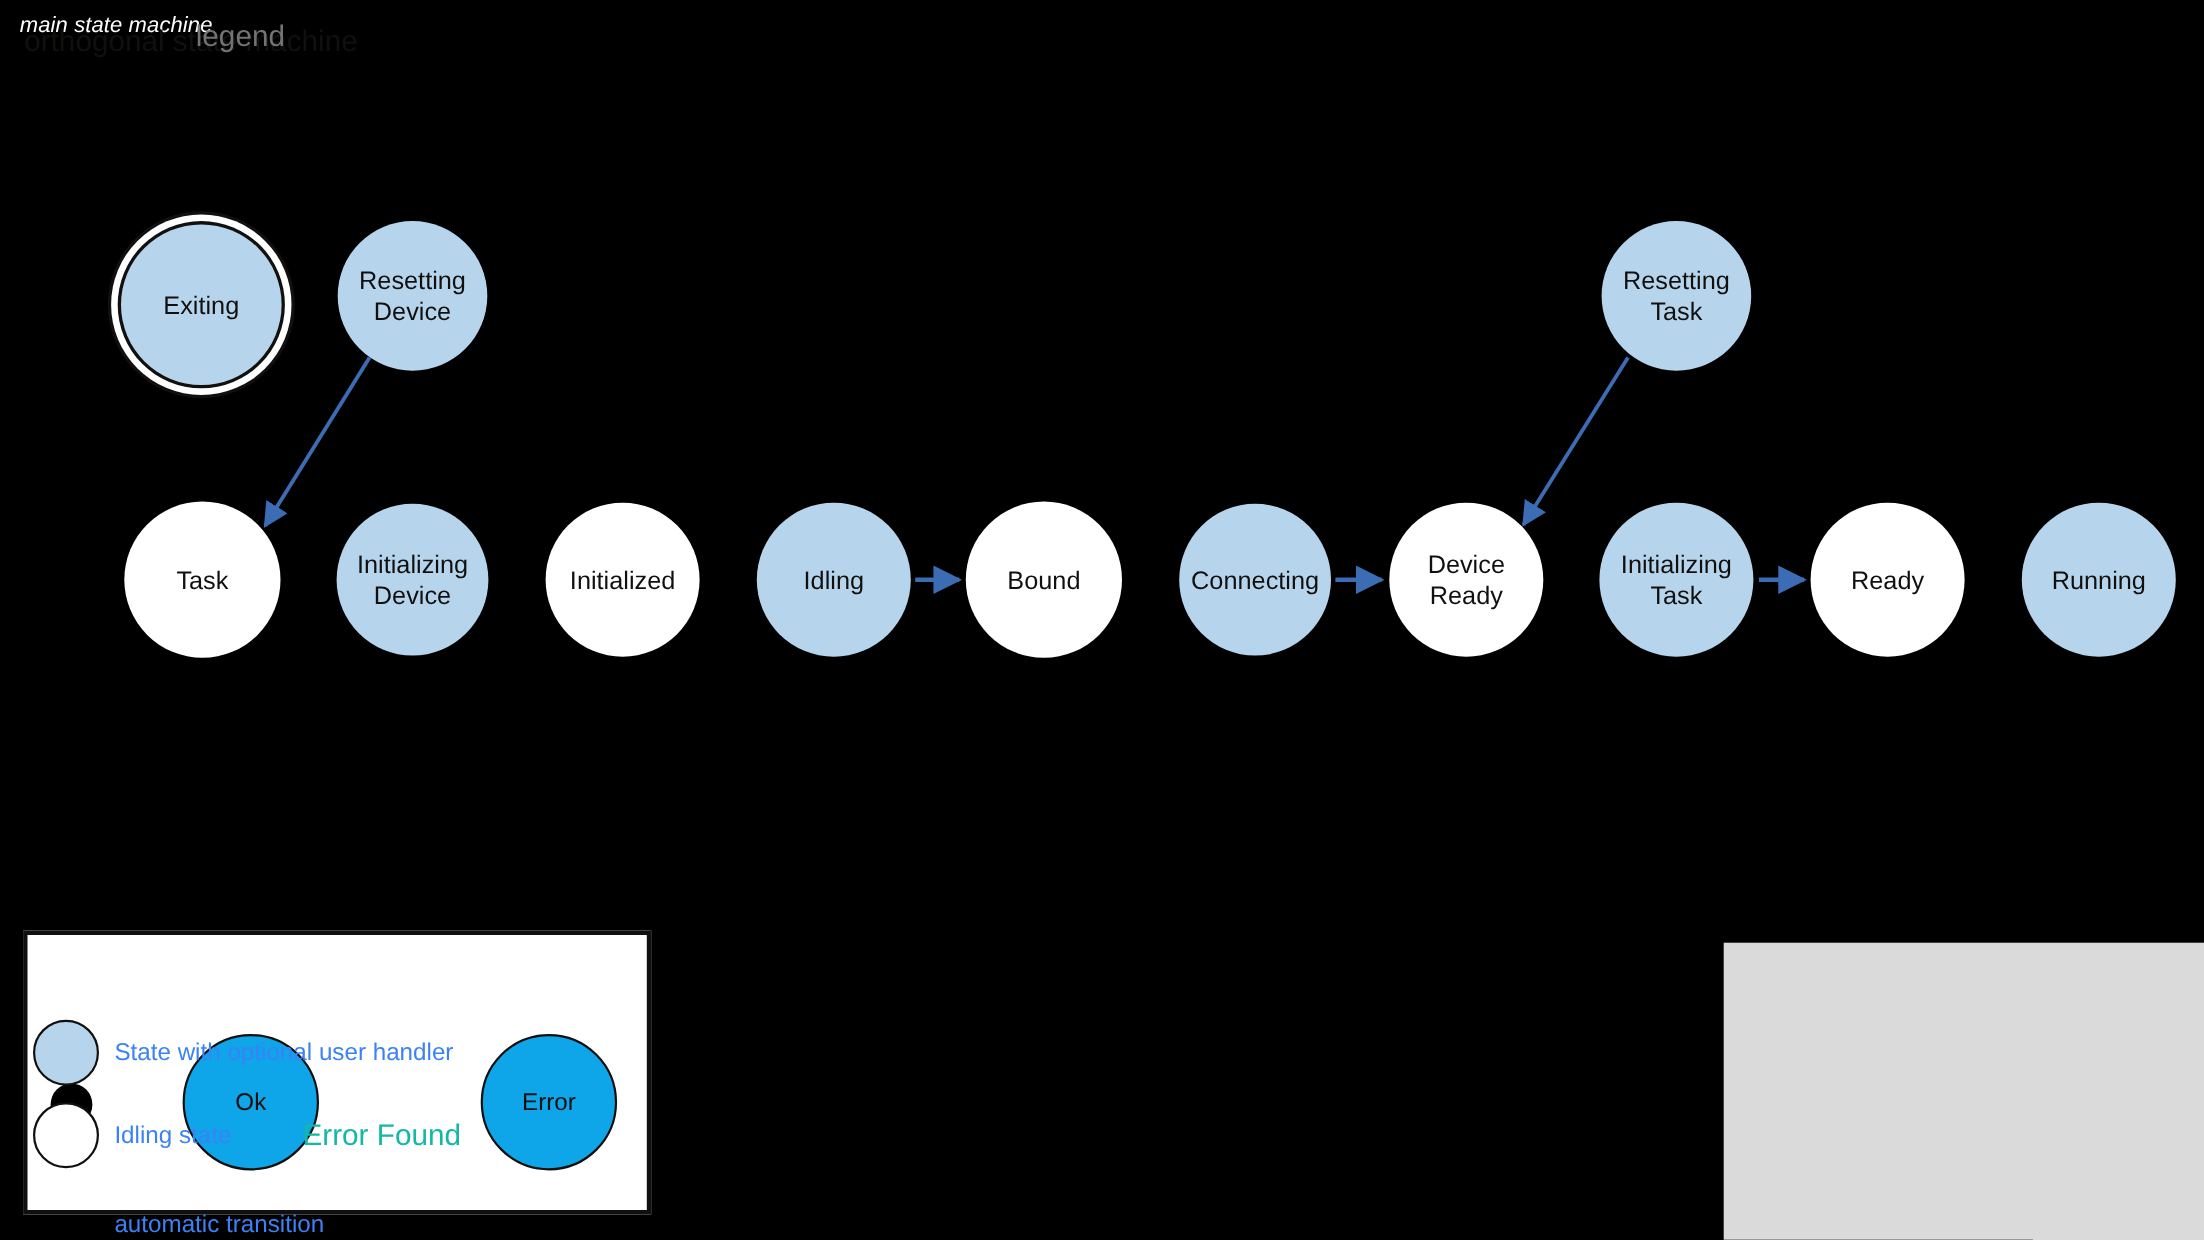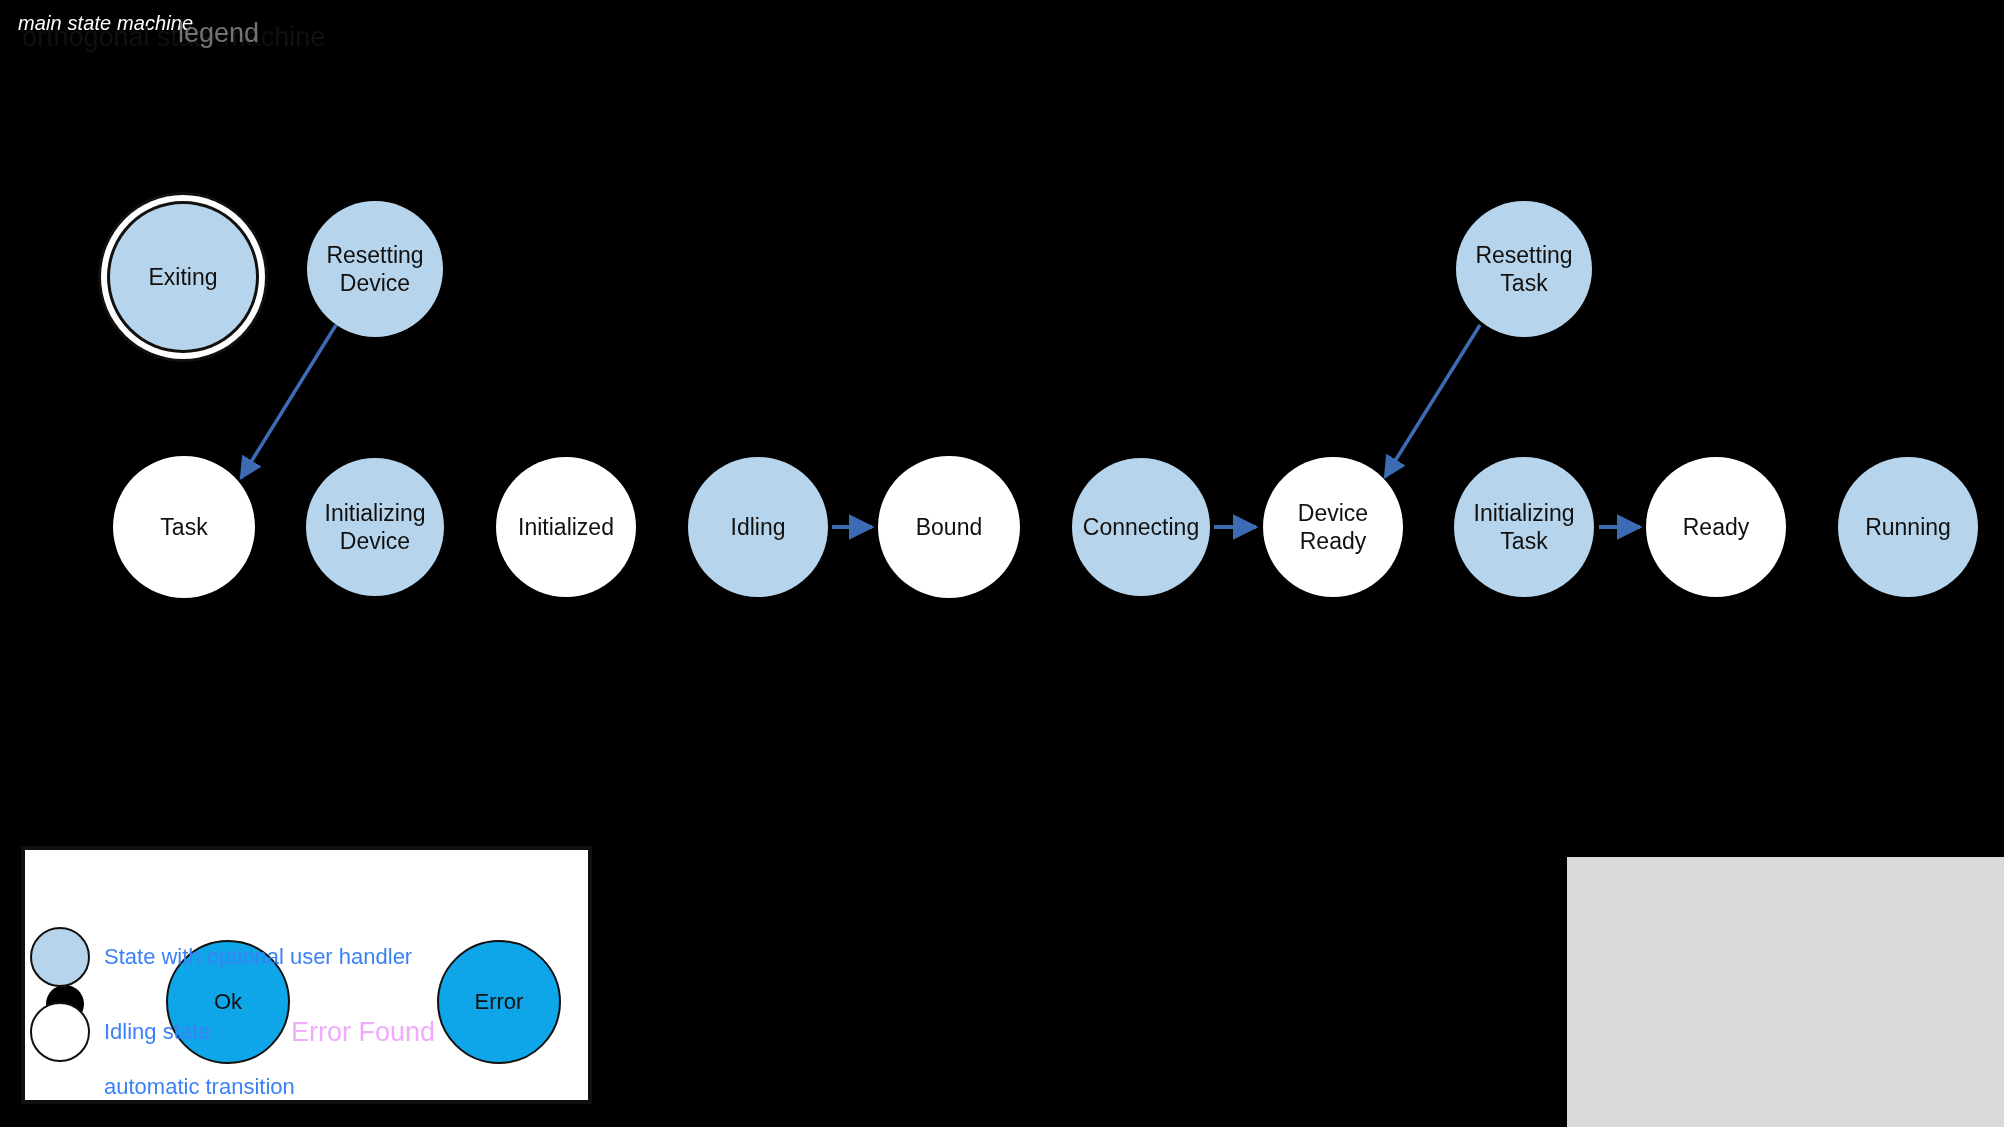--- a/index.html
+++ b/index.html
@@ -85,24 +85,24 @@
     position: absolute;
     left: 46px;
     top: 985px;
     width: 38px;
     height: 38px;
     border-radius: 50%;
     background: #000000;
   }
   #ortho-edge-label {
     position: absolute;
-    left: 291px;
+    left: 275px;
     top: 1017px;
     font-size: 27px;
-    color: #f0abfc;
+    color: #14b8a6;
     white-space: nowrap;
   }
   
   #legend-panel {
     position: absolute;
     left: 1567px;
     top: 857px;
     width: 437px;
     height: 270px;
     background: #dadada;
@@ -250,16 +250,16 @@
 <div class="legend-row" style="top:927px;">
   <span class="legend-swatch handler"></span>
   <span class="legend-text">State with optional user handler</span>
 </div>
 
 <div class="legend-row" style="top:1002px;">
   <span class="legend-swatch idling"></span>
   <span class="legend-text">Idling state</span>
 </div>
 
-<div class="legend-row" style="top:1074px;text-align:center;">
+<div class="legend-row" style="top:1100px;text-align:center;">
   <span class="legend-arrow-slot"></span>
   <span class="legend-text">automatic transition</span>
 </div>
 
 </body></html>

